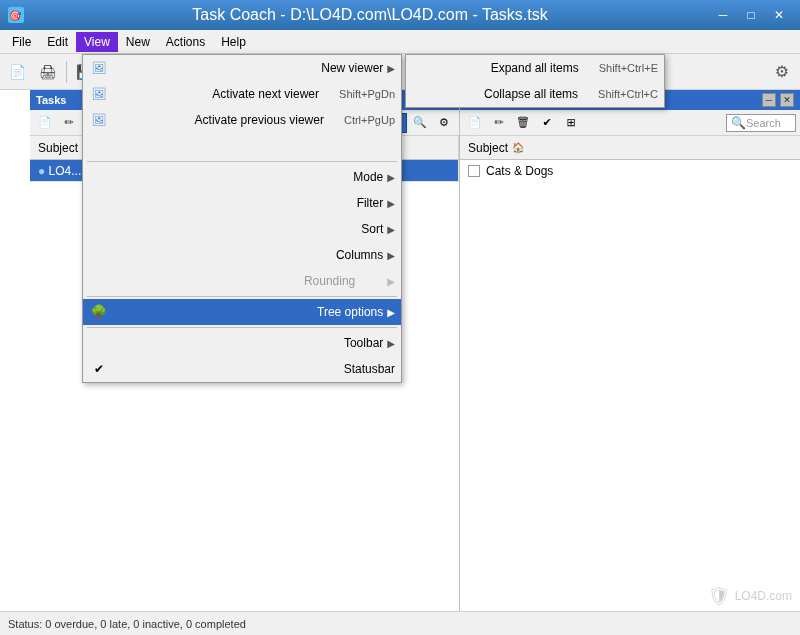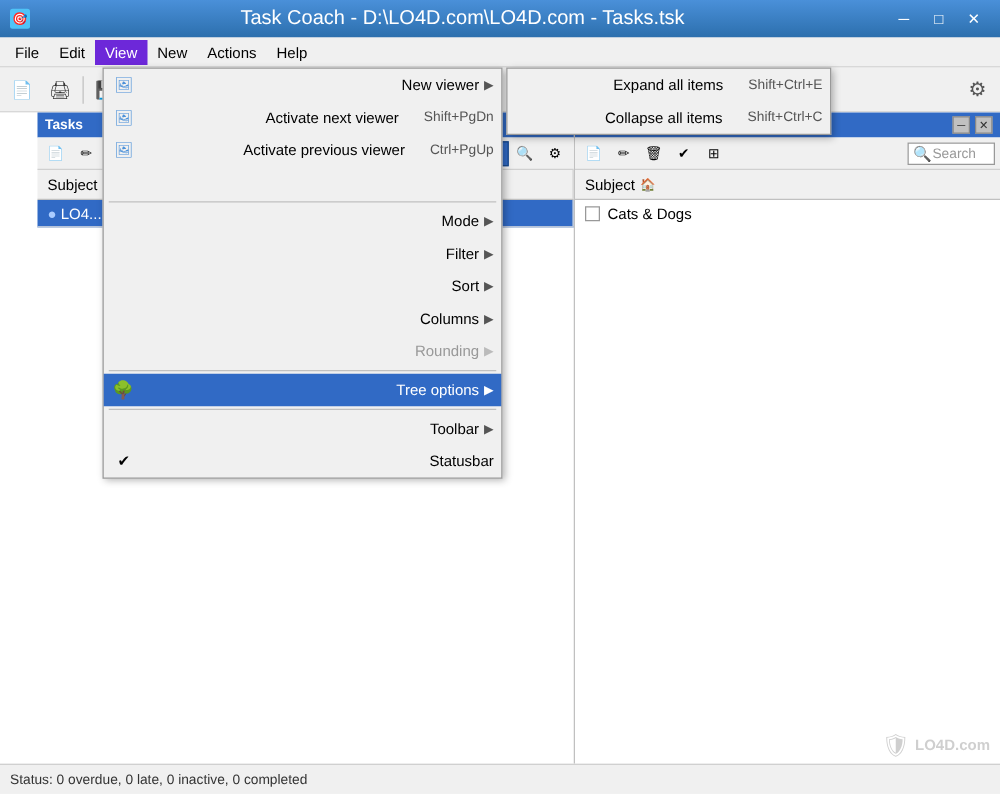--- a/index.html
+++ b/index.html
@@ -285,21 +285,21 @@
     .menu-row {
       display: flex;
       align-items: center;
       padding: 4px 6px;
       cursor: pointer;
       height: 26px;
       color: #000;
       position: relative;
     }
     .menu-row.highlighted { background: #316ac5; color: white; }
-    .menu-row.disabled { color: #999; cursor: default; }
+    .menu-row.disabled { color: #999; cursor: default; gap: 28px; }
 
     .menu-icon {
       width: 20px;
       height: 20px;
       margin-right: 6px;
       display: flex;
       align-items: center;
       justify-content: center;
       font-size: 14px;
       flex-shrink: 0;
@@ -589,15 +589,15 @@
   <div class="menu-row">
     <div class="menu-label">Collapse all items</div>
     <div class="menu-shortcut">Shift+Ctrl+C</div>
   </div>
 </div>
 
 <div class="status-bar">
   <span>Status: 0 overdue, 0 late, 0 inactive, 0 completed</span>
   <div class="watermark">
     <span style="font-size:18px; color:#888;">🛡</span>
-    <span style="font-size:12px; color:#888; font-weight:bold;text-align:center;">LO4D.com</span>
+    <span style="font-size:12px; color:#888; font-weight:normal;text-align:center;">LO4D.com</span>
   </div>
 </div>
 
 </body></html>

